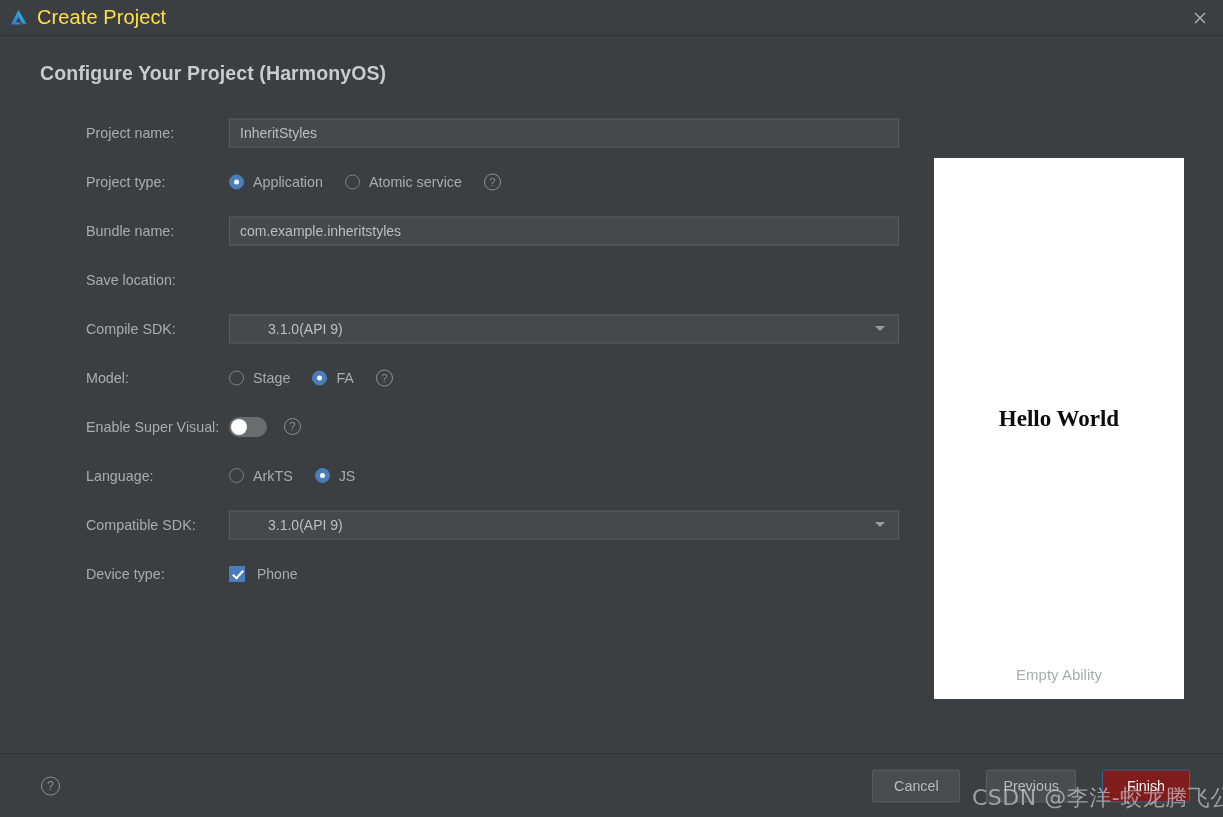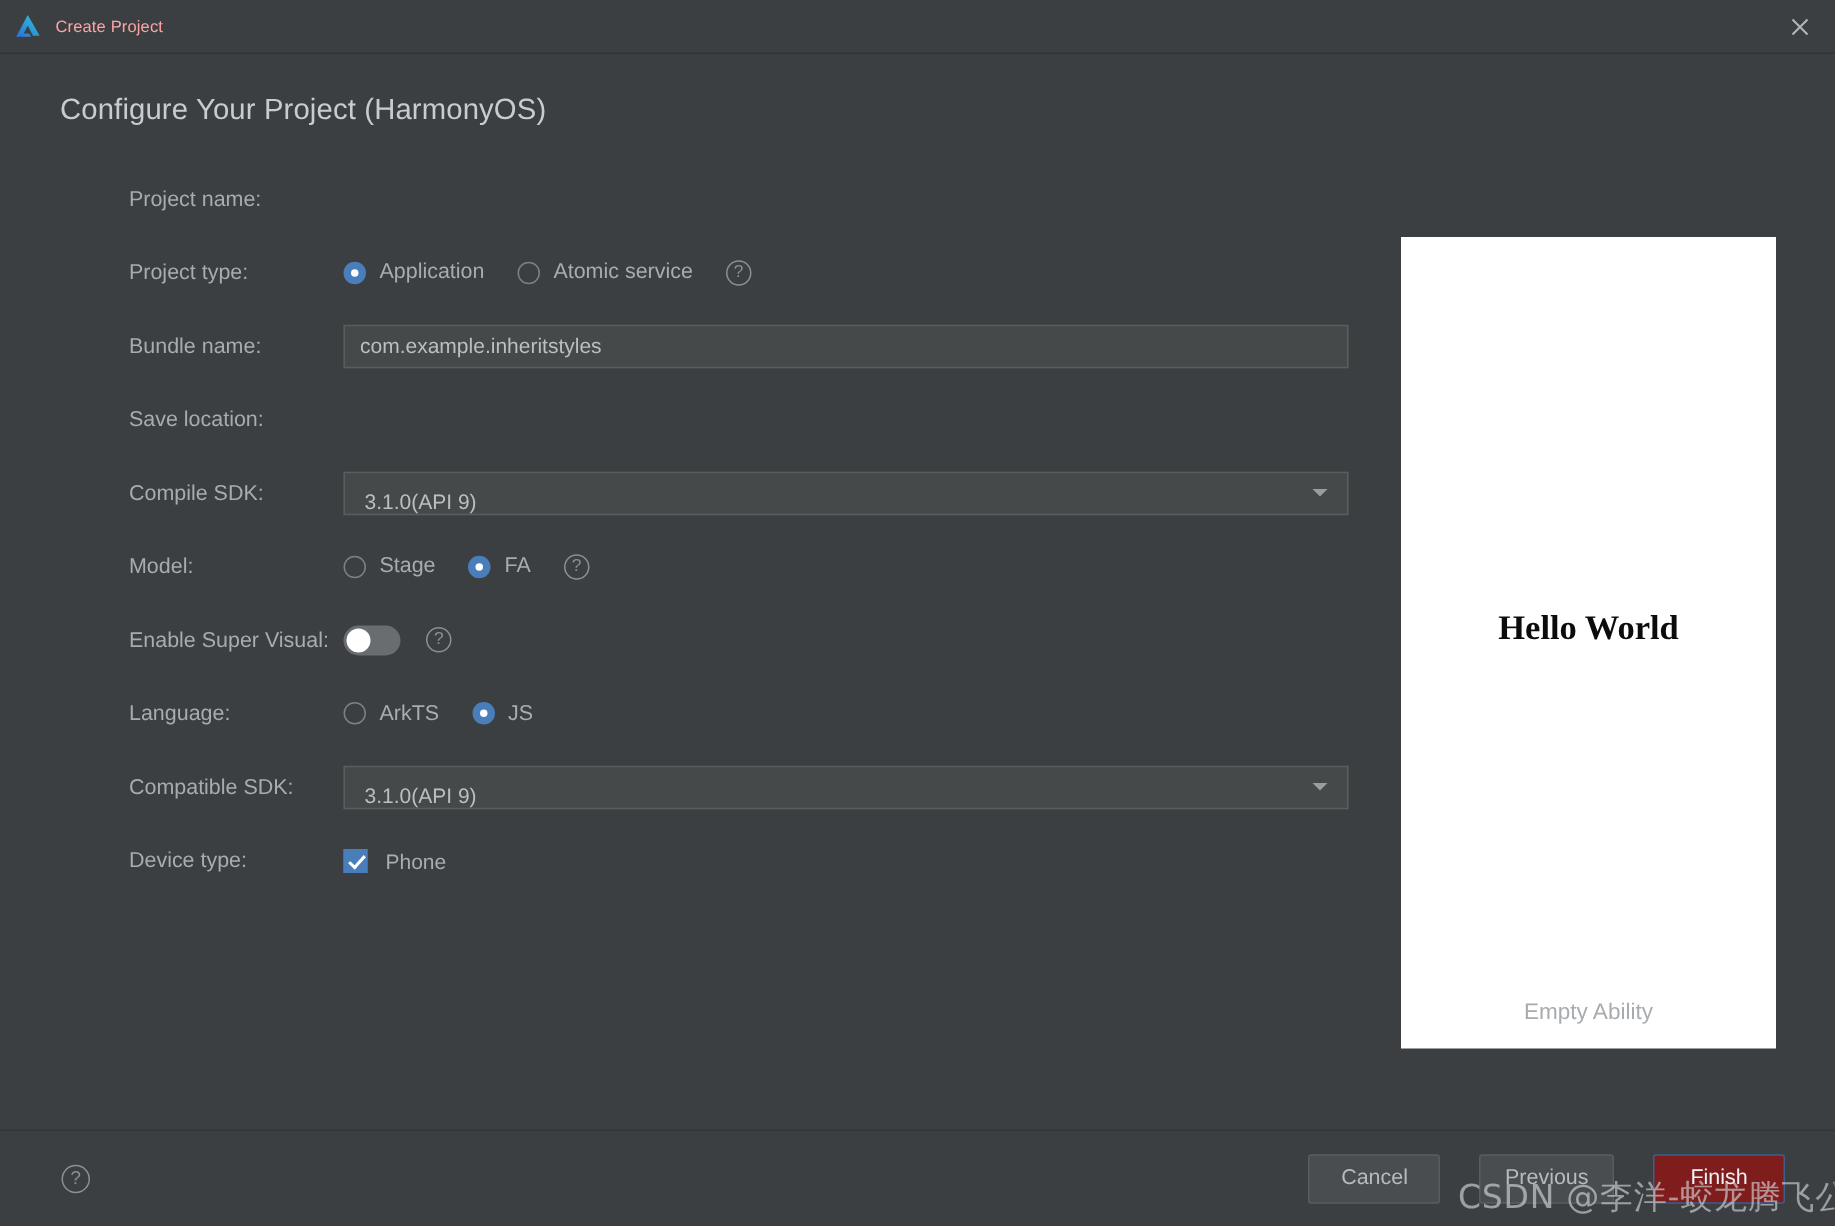--- a/index.html
+++ b/index.html
@@ -31,22 +31,22 @@
     align-items: center;
   }
   .app-logo {
     margin-left: 9px;
     width: 19px;
     height: 19px;
     display: block;
   }
   .title-text {
     margin-left: 9px;
-    font-size: 11px;
-    color: #fca5a5;
+    font-size: 20px;
+    color: #fde047;
     letter-spacing: .1px;
   }
   .close-btn {
     position: absolute;
     right: 0; top: 0;
     width: 46px;
     height: 36px;
     display: flex;
     align-items: center;
     justify-content: center;
@@ -54,21 +54,21 @@
   }
   .close-btn svg { display: block; }
 
   
   .page-title {
     position: absolute;
     left: 40px;
     top: 62px;
     font-size: 19.5px;
     color: #c9ccce;
-    font-weight: normal;
+    font-weight: bold;
     letter-spacing: .1px;
   }
 
   
   .form {
     position: absolute;
     left: 0;
     top: 108px;
     width: 920px;
   }
@@ -125,22 +125,23 @@
   }
 
   
   .combo {
     position: relative;
     width: 670px;
     height: 29px;
     background: #45494a;
     border: 1px solid #5a5d5e;
     display: flex;
-    align-items: flex-end;
-    cursor: pointer;
+    align-items: center;
+    cursor: pointer;
+    padding-left: 25px;
   }
   .combo-value {
     padding-left: 13px;
     font-size: 14px;
     color: #bcbfc2;
   }
   .combo-arrow {
     position: absolute;
     right: 13px;
     top: 50%;
@@ -364,20 +365,23 @@
       </svg>
     </div>
   </div>
 
   <div class="page-title">Configure Your Project (HarmonyOS)</div>
 
   <div class="form">
 
     <div class="row">
       <div class="row-label">Project name:</div>
+      <div class="row-control">
+        <div class="text-input">InheritStyles</div>
+      </div>
     </div>
 
     <div class="row">
       <div class="row-label">Project type:</div>
       <div class="row-control">
         <div class="radio-group">
           <div class="radio-item checked">
             <span class="radio-dot"></span>
             <span class="radio-label">Application</span>
           </div>

